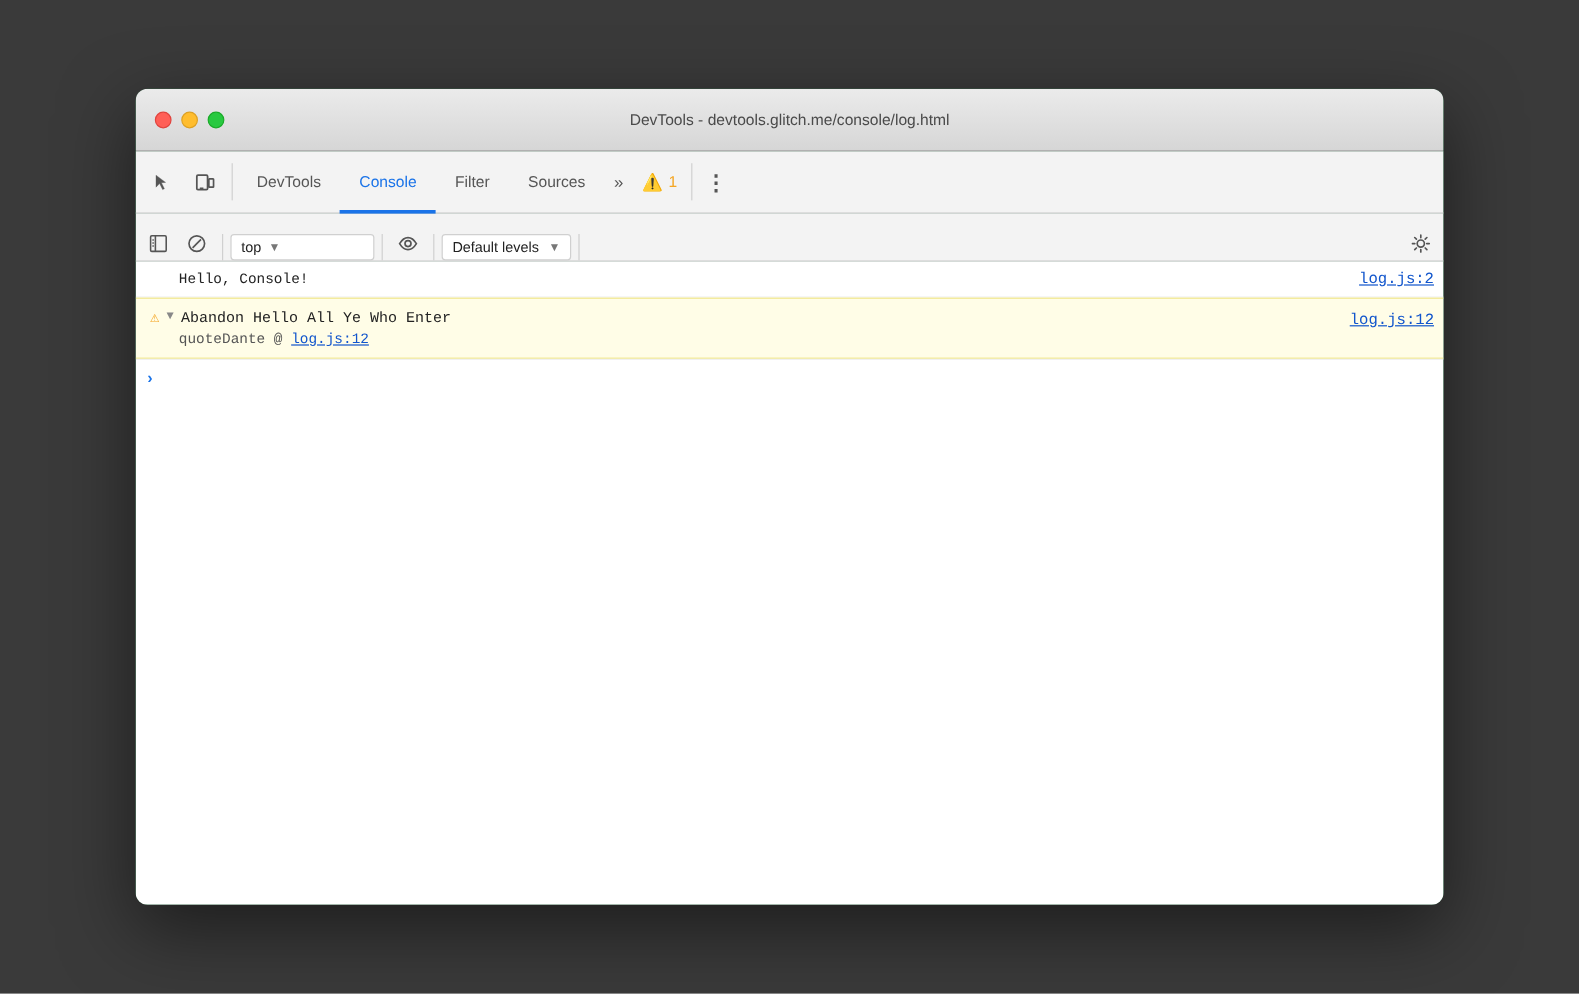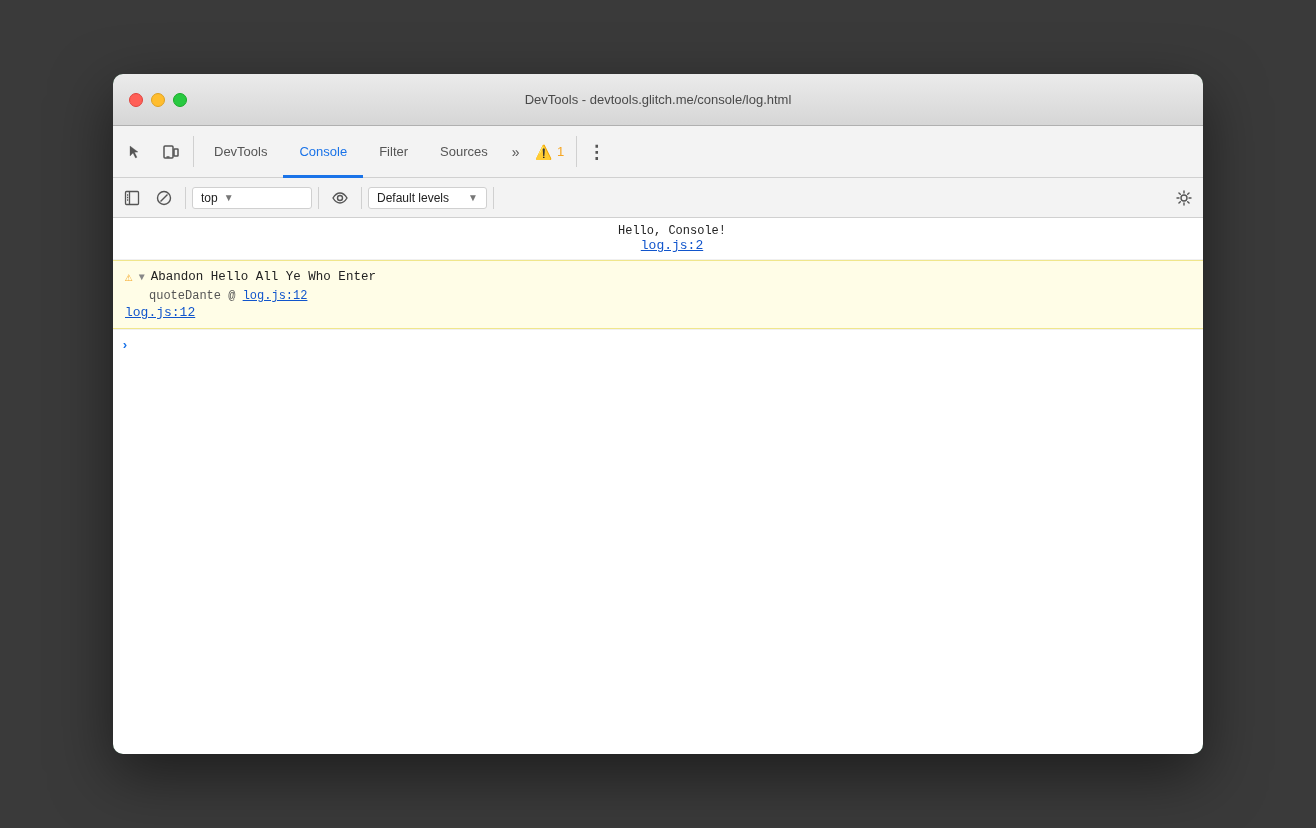--- a/index.html
+++ b/index.html
@@ -128,21 +128,21 @@
       color: #555;
       font-size: 18px;
       font-weight: bold;
       letter-spacing: 1px;
     }
     
     .console-toolbar {
       background: #f3f3f3;
       height: 40px;
       display: flex;
-      align-items: center;
+      align-items: flex-end;
       border-bottom: 1px solid #d0d0d0;
       flex-shrink: 0;
       padding: 0 4px;
       gap: 2px;
     }
     .console-btn {
       display: flex;
       align-items: center;
       justify-content: center;
       width: 30px;
@@ -190,21 +190,21 @@
       border-radius: 3px;
       padding: 0 8px;
       font-size: 12px;
       outline: none;
       background: white;
       margin: 0 4px;
     }
     .levels-btn {
       display: flex;
       align-items: center;
-      gap: 19px;
+      gap: 8px;
       background: white;
       border: 1px solid #d0d0d0;
       border-radius: 3px;
       padding: 3px 8px;
       cursor: pointer;
       font-size: 12px;
       color: #222;
       white-space: nowrap;
     }
     .levels-btn .arrow { color: #777; font-size: 10px; }
@@ -228,21 +228,20 @@
       font-family: 'Menlo', 'Monaco', 'Courier New', monospace;
       font-size: 12px;
     }
     .console-log-row {
       display: flex;
       align-items: center;
       justify-content: space-between;
       padding: 6px 8px 6px 36px;
       border-bottom: 1px solid #f0f0f0;
       min-height: 30px;
-      flex-direction: column;
     }
     .log-text { color: #222; }
     .log-link {
       color: #1155cc;
       text-decoration: underline;
       cursor: pointer;
       font-size: 13px;
       white-space: nowrap;
     }
     .warning-row {

